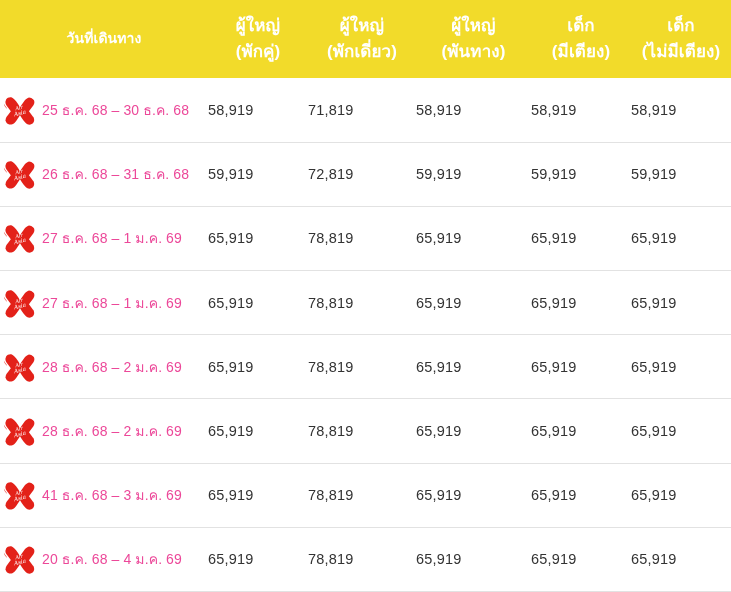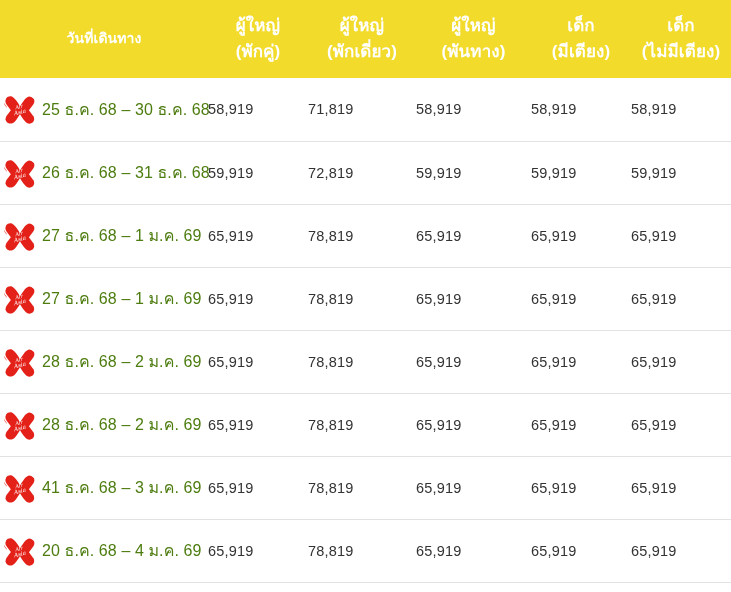--- a/index.html
+++ b/index.html
@@ -15,21 +15,21 @@
     overflow: hidden;
     color: #333333;
   }
 
   .price-table-wrap {
     width: 731px;
     height: 592px;
     background: #ffffff;
     box-sizing: border-box;
     display: flex;
-    flex-direction: column;
+    flex-direction: row;
   }
 
   table.price-table {
     width: 731px;
     border-collapse: collapse;
     table-layout: fixed;
   }
 
   
   thead tr.header-row {
@@ -84,22 +84,22 @@
     align-items: center;
     gap: 4px;
   }
   .airline-logo {
     flex: 0 0 auto;
     width: 38px;
     height: 30px;
     display: block;
   }
   .date-text {
-    font-size: 16px;
-    color: #4d7c0f;
+    font-size: 14px;
+    color: #ec4899;
     letter-spacing: .1px;
     white-space: nowrap;
   }
 
   td.price-cell {
     text-align: left;
     font-size: 14.5px;
     color: #333333;
     letter-spacing: .2px;
     white-space: nowrap;

